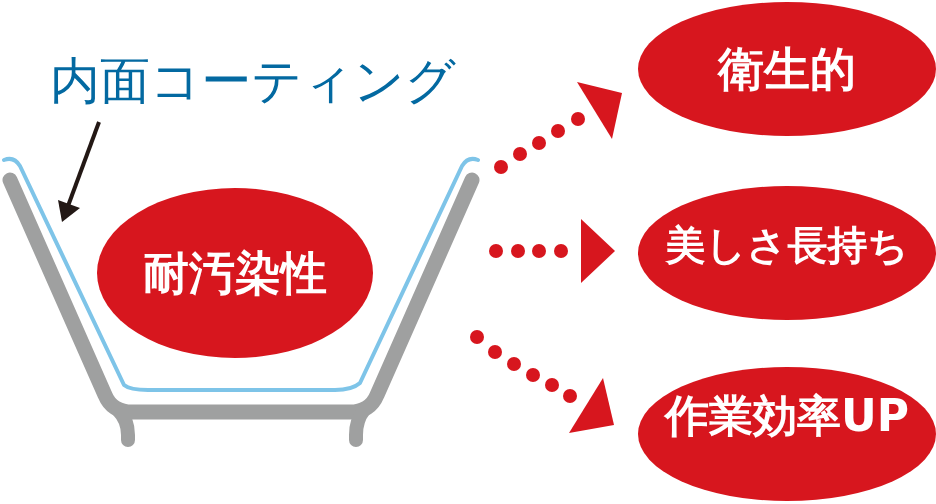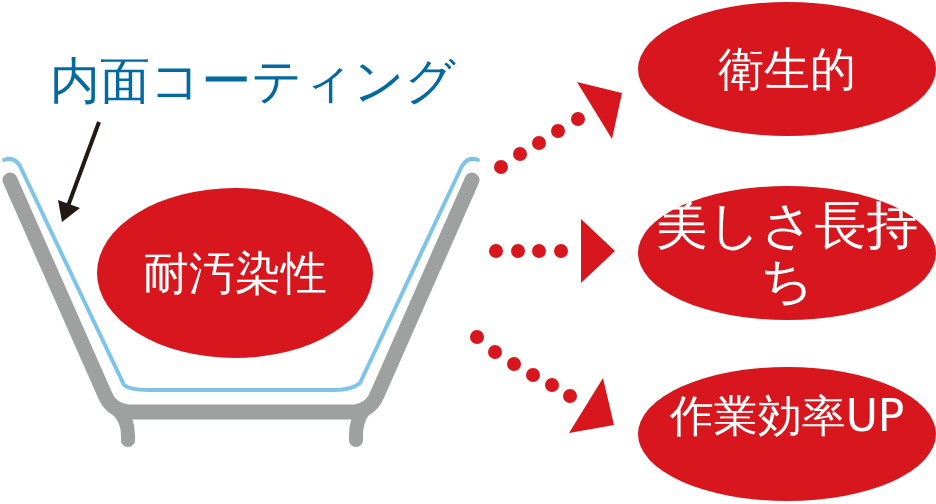--- a/index.html
+++ b/index.html
@@ -2,25 +2,25 @@
 <html><head>
   <meta charset="utf-8">
   <style>
     html, body { margin: 0; padding: 0; background: #ffffff; }
     body { width: 936px; height: 504px; position: relative; overflow: hidden;
            font-family: "DejaVu Sans", "Liberation Sans", sans-serif; }
     .canvas { position: absolute; left: 0; top: 0; width: 936px; height: 504px; }
     .label { position: absolute; white-space: nowrap; }
     .coating-label { left: 50px; top: 48px; font-size: 50px; color: #0369a1; letter-spacing: 0px; }
     .ellipse-text { position: absolute; display: flex; align-items: center; justify-content: center;
-                    color: #ffffff; text-align: center; line-height: 1.05; }
+                    color: #ffffff; text-align: center; line-height: 1.05; font-weight: bold; }
     .center-text { left: 97px; top: 190px; width: 276px; height: 166px; font-size: 46px; flex-direction: column; gap: 20px; }
     .benefit-text { width: 298px; font-size: 46px; }
     .b1 { left: 638px; top: 3px; height: 133px; }
-    .b2 { left: 638px; top: 186px; height: 134px; font-size: 52px; }
+    .b2 { left: 638px; top: 178px; height: 134px; font-size: 40px; }
     .b3 { left: 638px; top: 350px; height: 133px; font-size: 44px; }
   </style>
 </head>
 <body>
 
 <div class="canvas">
   <svg width="936" height="504" viewBox="0 0 936 504">
 
     <g>
       <path d="M10,180 L105,395 Q112,412 132,412 L350,412 Q370,412 377,395 L472,180" fill="none" stroke="#9FA0A0" stroke-width="15" stroke-linecap="round" stroke-linejoin="round"></path>

